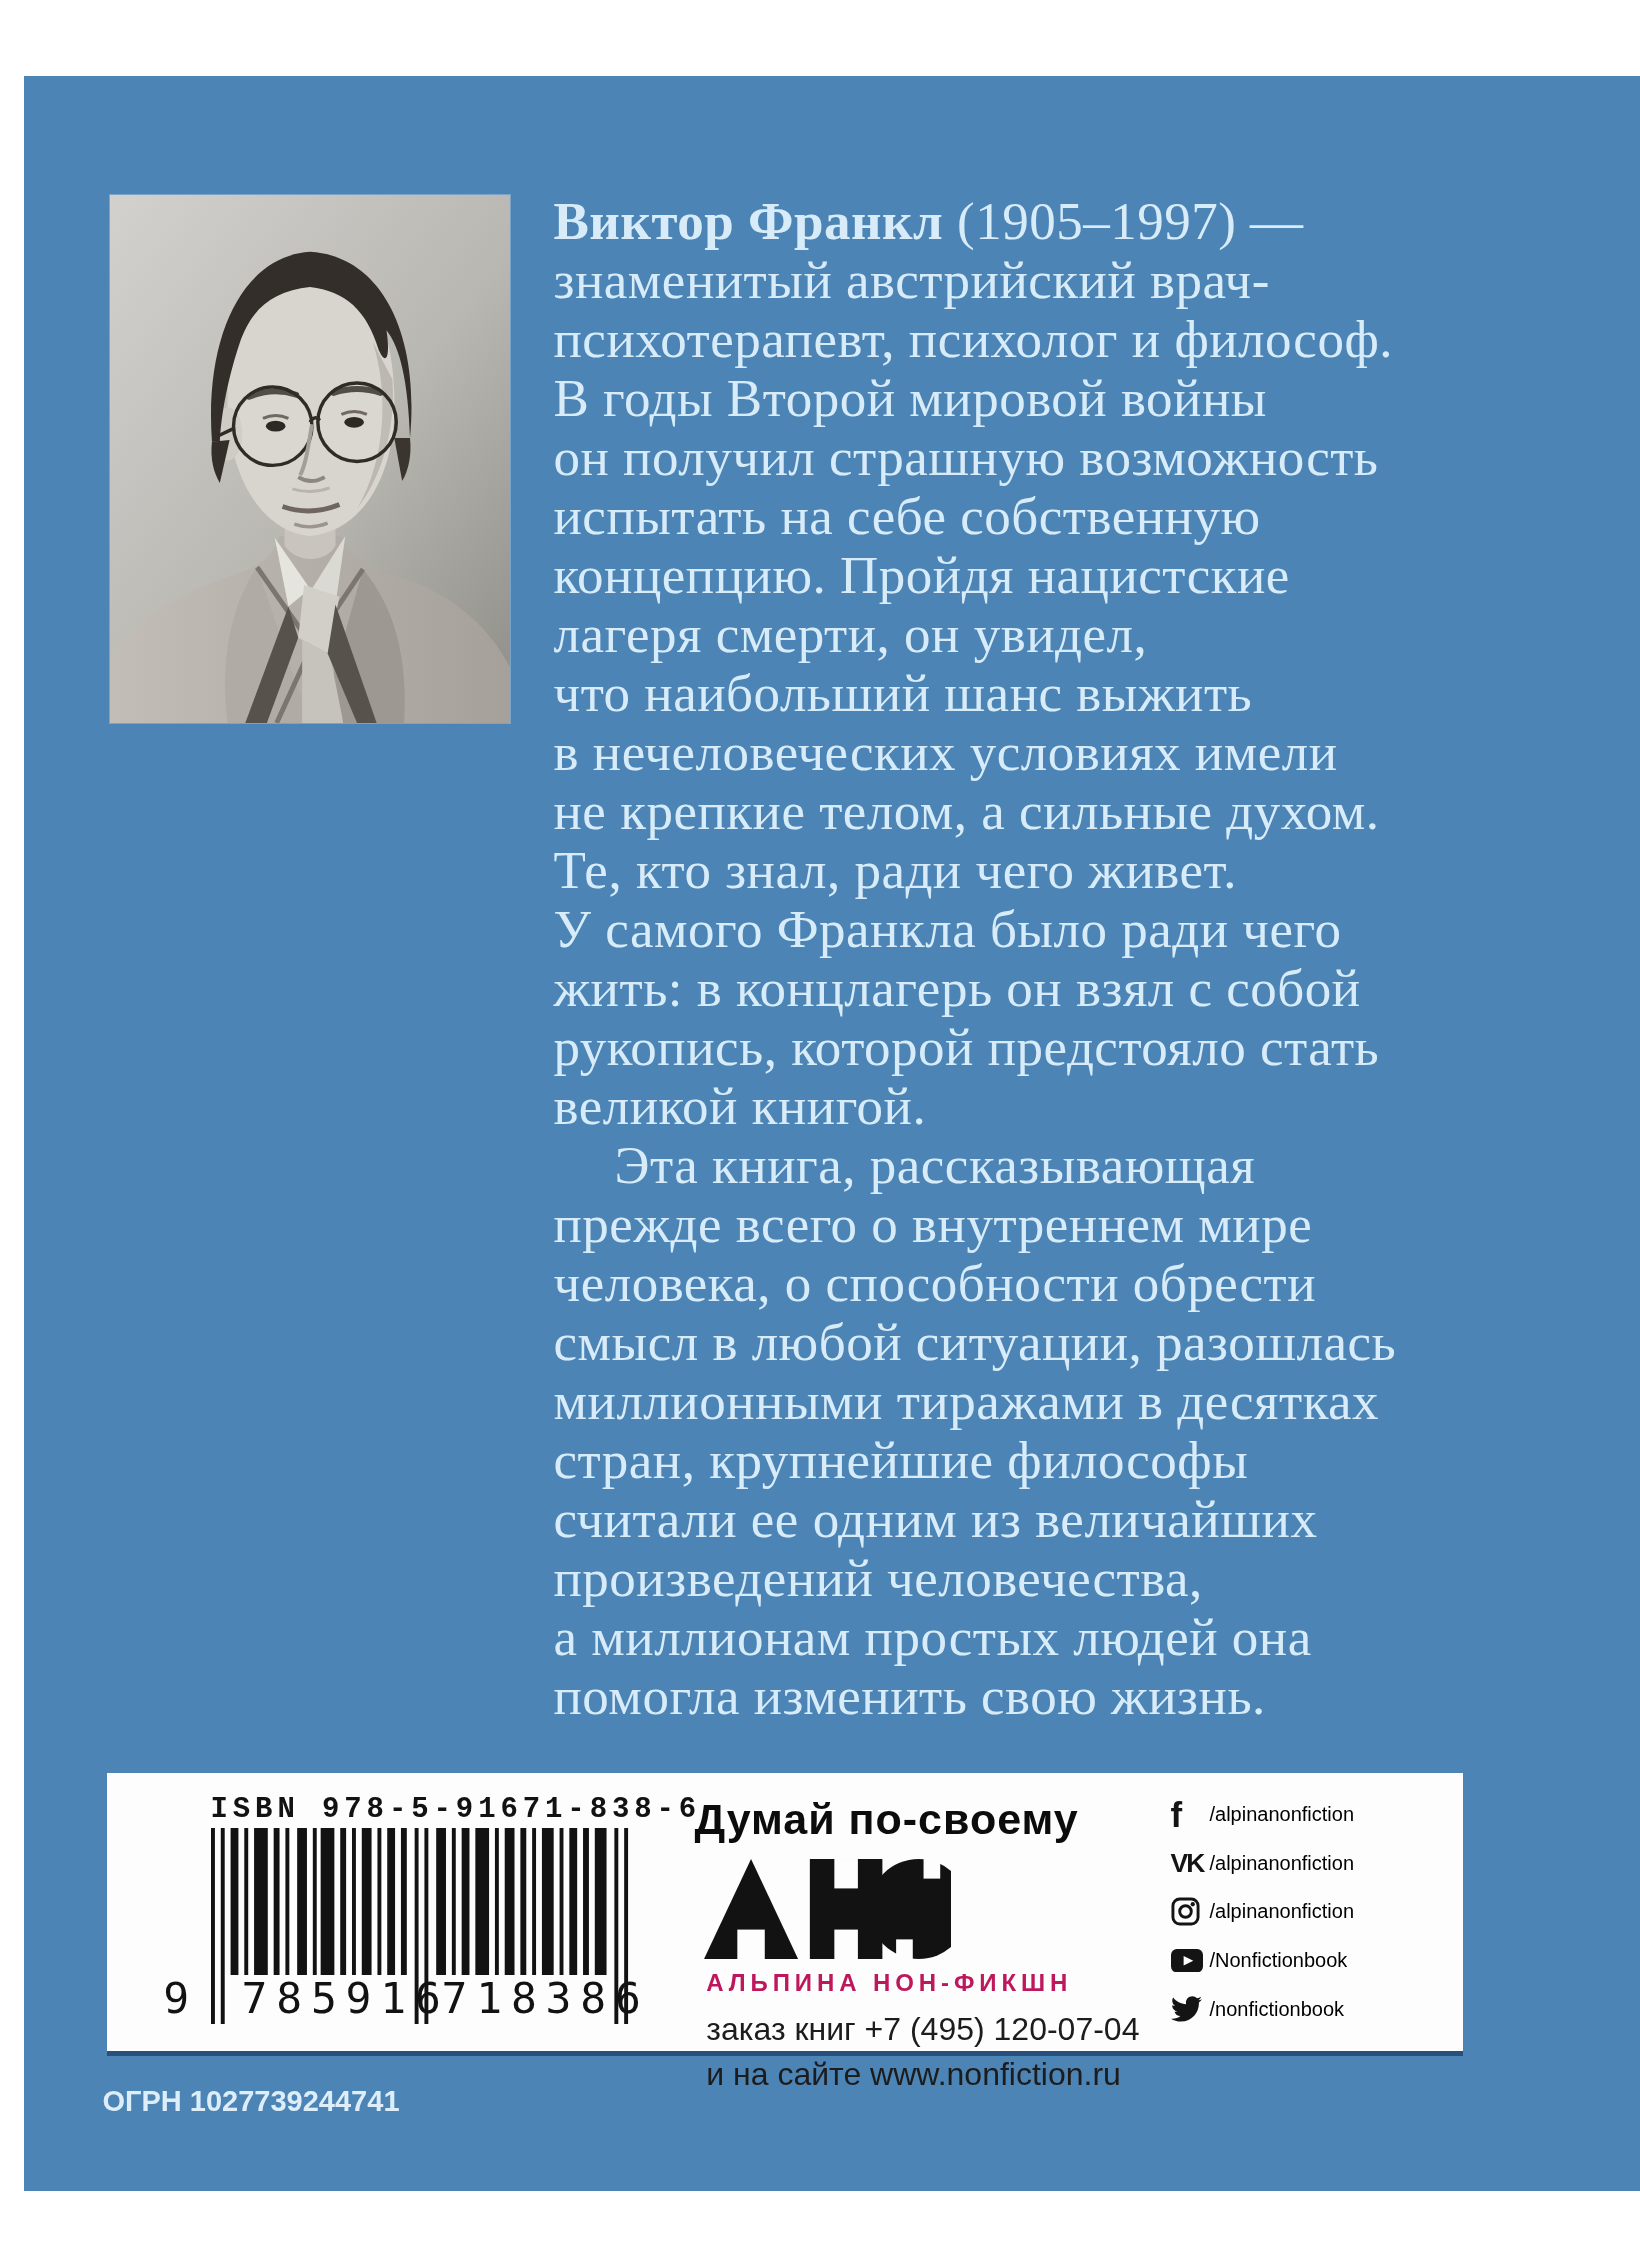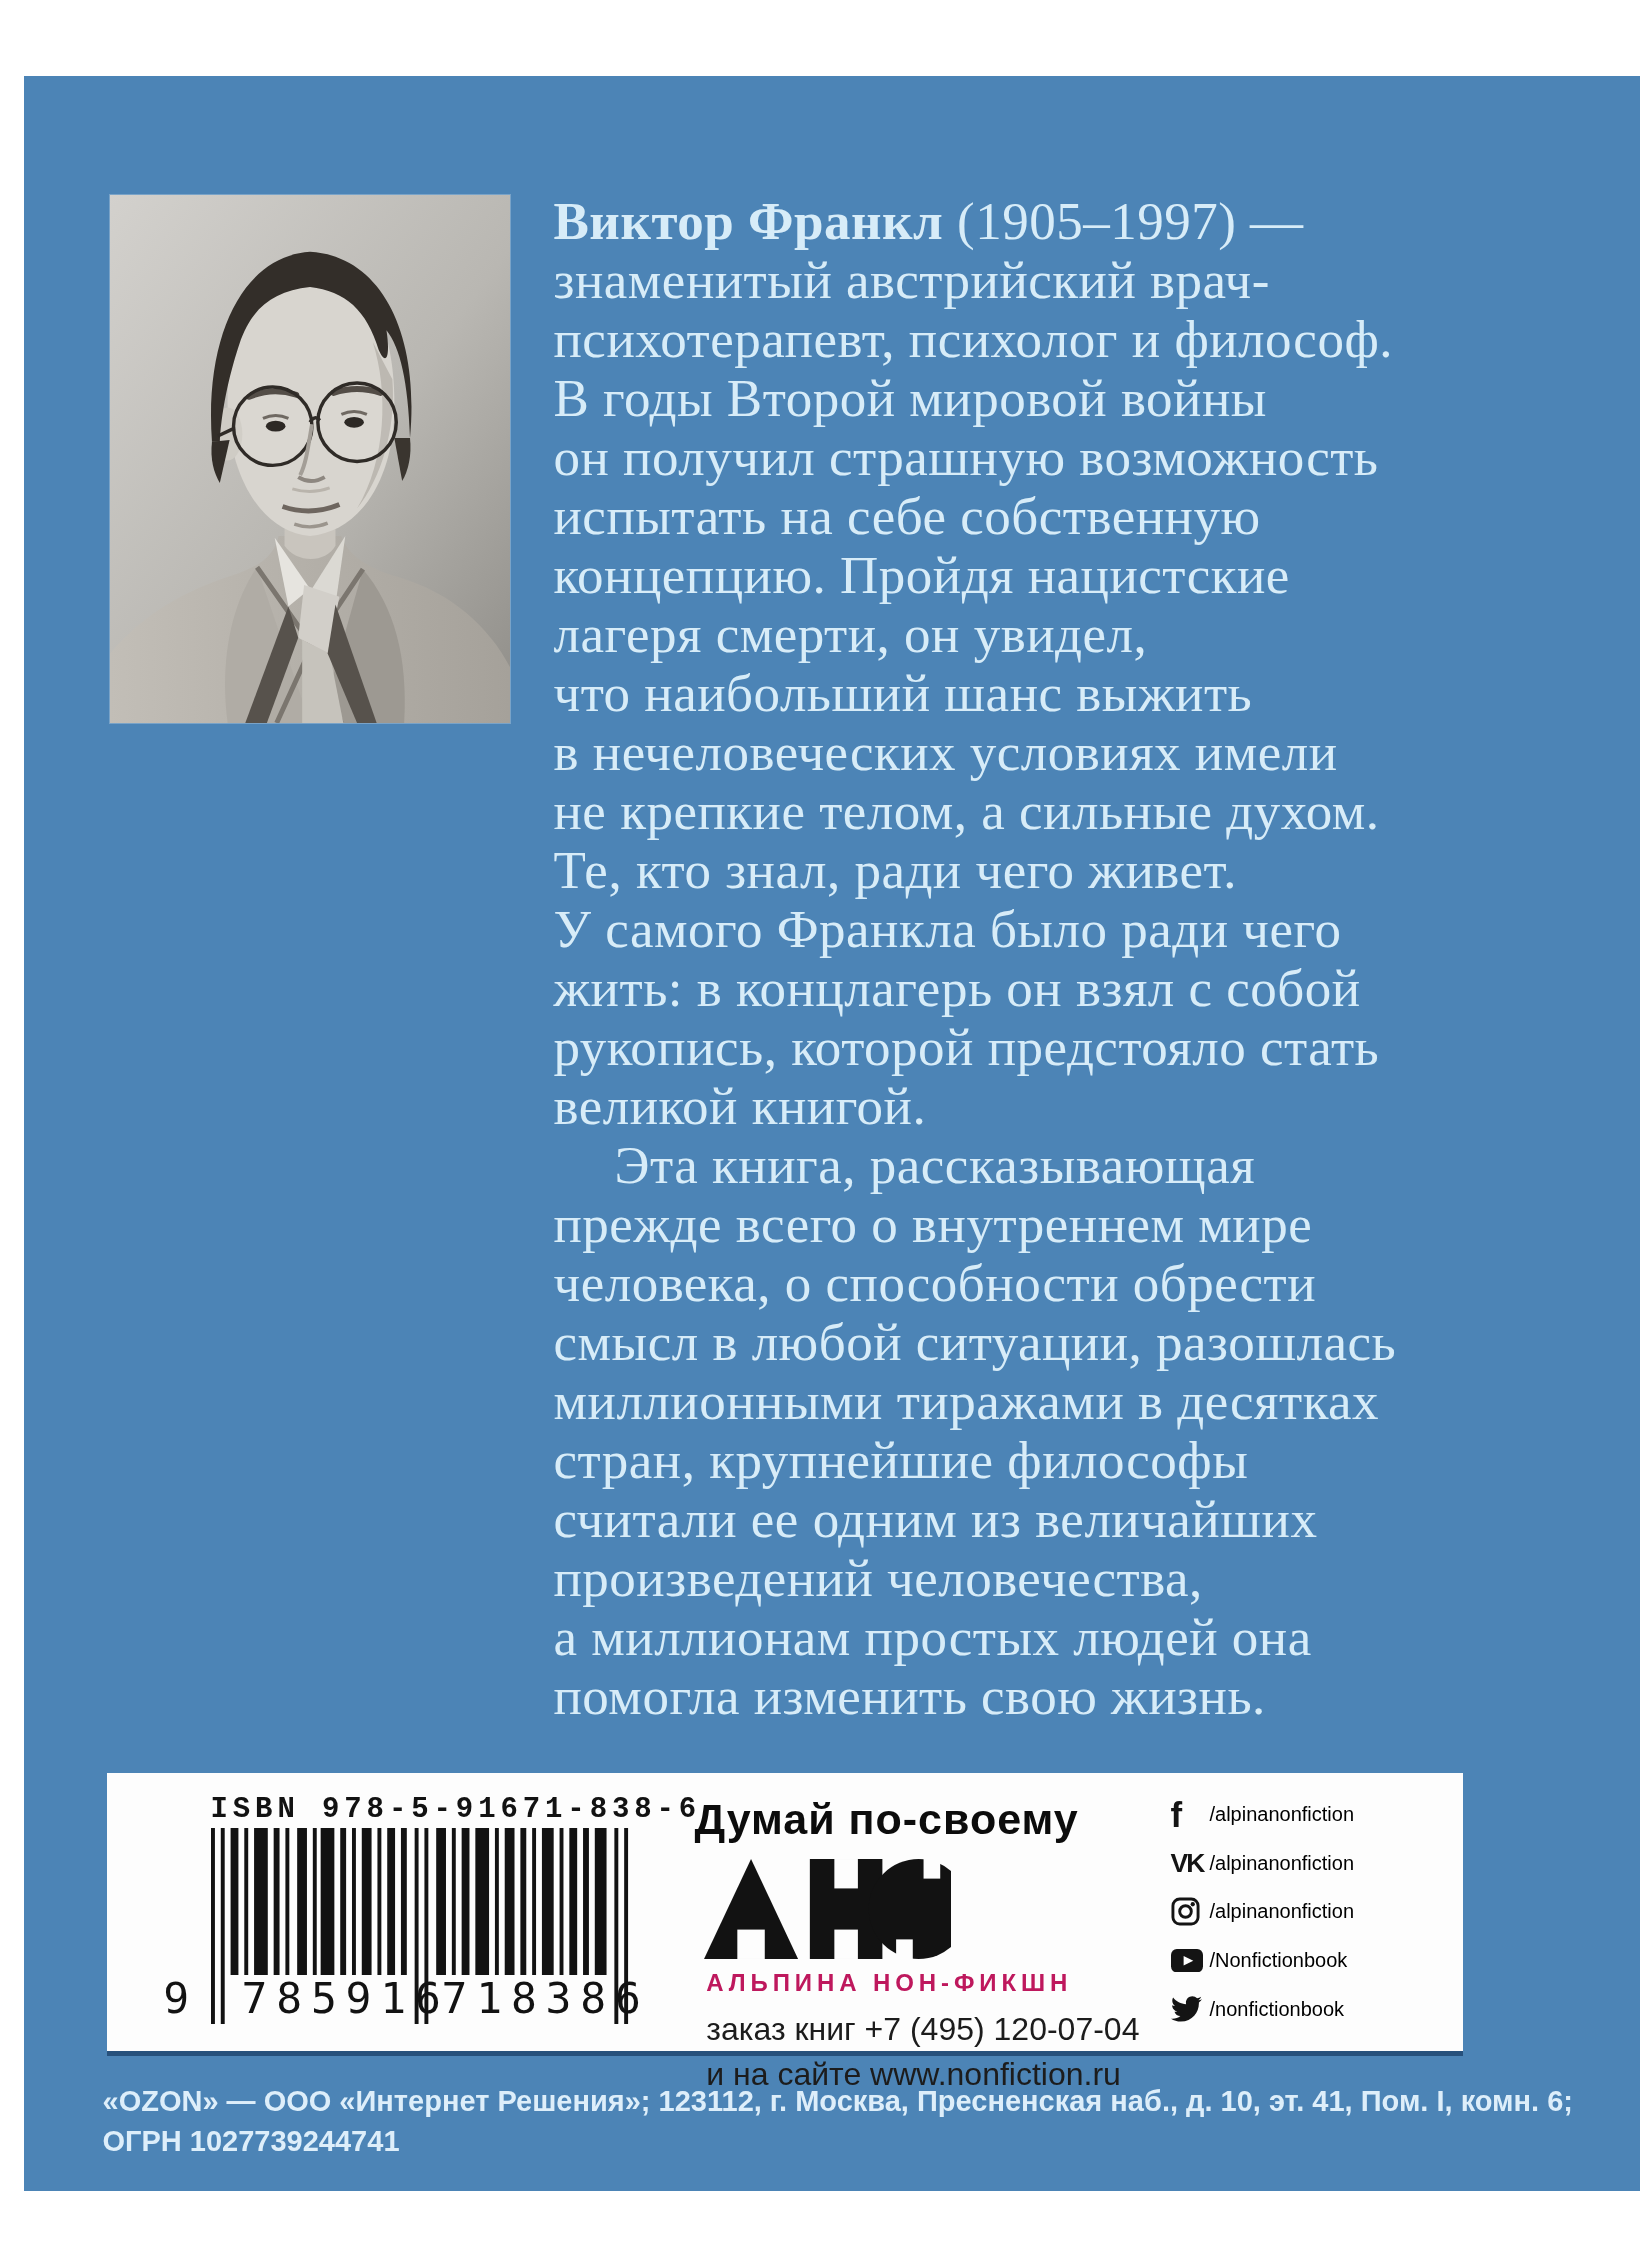--- a/index.html
+++ b/index.html
@@ -284,19 +284,18 @@
             <svg width="31" height="27.4" viewBox="0 0 32 28">
                 <path fill="#141414" d="M32,3.3c-1.2,.5-2.4,.9-3.8,1c1.4-.8,2.4-2.1,2.9-3.6c-1.3,.8-2.7,1.3-4.2,1.6C25.7,1,23.9,.2,22,.2c-3.6,0-6.6,2.9-6.6,6.6c0,.5,.1,1,.2,1.5C10.2,8,5.4,5.4,2.2,1.4C1.6,2.4,1.3,3.5,1.3,4.7c0,2.3,1.2,4.3,2.9,5.5c-1.1,0-2.1-.3-3-.8v.1c0,3.2,2.3,5.8,5.3,6.4c-.6,.2-1.1,.2-1.7,.2c-0.4,0-0.8,0-1.2-.1c.8,2.6,3.3,4.5,6.1,4.6c-2.2,1.8-5.1,2.8-8.1,2.8c-0.5,0-1,0-1.6-.1c2.9,1.9,6.4,2.9,10.1,2.9c12.1,0,18.7-10,18.7-18.7v-.9C30,5.5,31.1,4.5,32,3.3z"></path>
               </svg>
           </span>
           <span class="soc-handle">/nonfictionbook</span>
         </div>
       </div>
     </div>
 
     <div class="legal">
-      <div>«OZON» — ООО «Интернет Решения»; 123112, г. Москва, Пресненская наб., д. 10, эт. 41, Пом. I, комн. 6;</div>
       <div>ОГРН 1027739244741</div>
     </div>
 
   </div>
 </div>
 
 
 </body></html>

